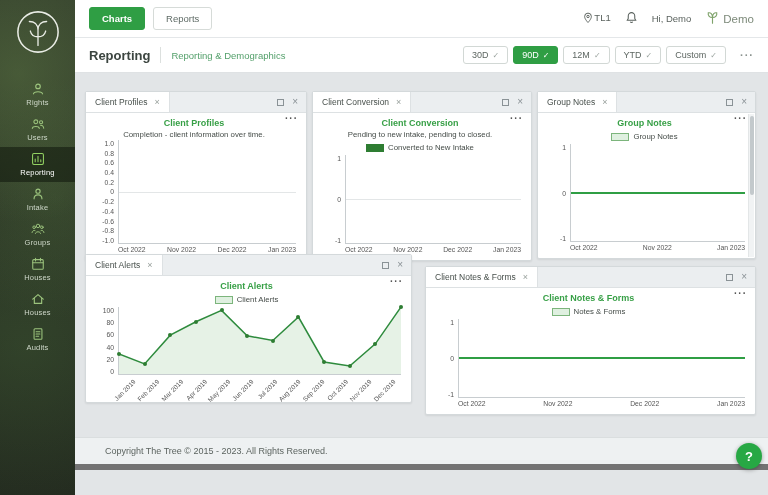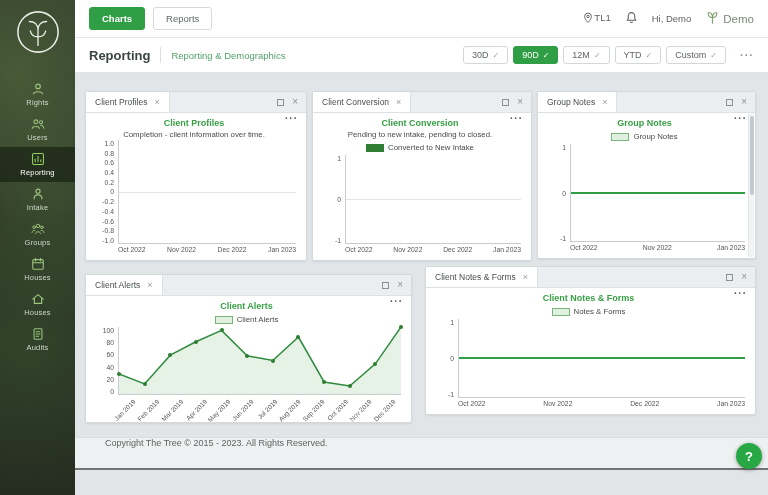--- a/index.html
+++ b/index.html
@@ -73,21 +73,21 @@
   .zero-line.green{border-top:2px solid #2f9e44;margin-top:-1px}
   .zero-line.gray{border-top:1px solid #e3e6e7}
   .x-axis{margin-left:26px;display:flex;justify-content:space-between;font-size:6.8px;color:#555;padding-top:2px;height:13px;flex:none}
   .x-axis.rot{height:24px;padding-top:1px;justify-content:initial}
   .xcell{flex:1;position:relative}
   .xrot{position:absolute;right:40%;top:2px;font-size:6.5px;white-space:nowrap;transform:rotate(-45deg);transform-origin:100% 0;color:#555}
   .marker{position:absolute;width:4px;height:4px;border-radius:50%;background:#2e7d32;transform:translate(-50%,-50%)}
   .vscroll{position:absolute;right:1px;top:22px;bottom:1px;width:6px;background:#f1f3f4;border-left:1px solid #e3e6e7;cursor:pointer}
   .vthumb{position:absolute;top:2px;left:1px;width:4px;height:55%;background:#c3c9cc;border-radius:2px}
 
-  .footer{position:absolute;left:0;right:0;bottom:25px;height:33px;background:#eef1f2;border-top:1px solid #dadedf;border-bottom:2px solid #737373;display:flex;align-items:flex-start;padding-left:30px;font-size:9px;color:#5c6460}
+  .footer{position:absolute;left:0;right:0;bottom:25px;height:33px;background:#eef1f2;border-top:1px solid #dadedf;border-bottom:6px solid #737373;display:flex;align-items:center;padding-left:30px;font-size:9px;color:#5c6460}
   .help-btn{position:absolute;right:6px;bottom:26px;width:26px;height:26px;border-radius:50%;background:#27a844;color:#fff;font-size:13px;font-weight:bold;display:flex;align-items:center;justify-content:center;box-shadow:0 1px 4px rgba(0,0,0,.35);cursor:pointer;z-index:6}
 </style>
 </head>
 <body>
 
 <div class="app">
 
   <aside class="sidebar">
     <div class="logo">
       <svg width="46" height="46" viewBox="0 0 48 48" fill="none" stroke="#e9ece5" stroke-width="1.6">
@@ -351,21 +351,21 @@
               <span>Oct 2022</span>
               <span>Nov 2022</span>
               <span>Jan 2023</span>
             </div>
         </div>
       <div class="vscroll">
             <div class="vthumb"></div>
           </div>
         </div>
 
-      <div class="panel" style="left:10px;top:200px;width:327px;height:149px">
+      <div class="panel" style="left:10px;top:180px;width:327px;height:149px">
         <div class="tabbar">
           <div class="tab">
             <span class="tab-label">Client Alerts</span>
             <span class="tab-close">×</span>
           </div>
           <div class="win-controls">
             <span class="win-max"></span>
             <span class="win-close">×</span>
           </div>
         </div>

